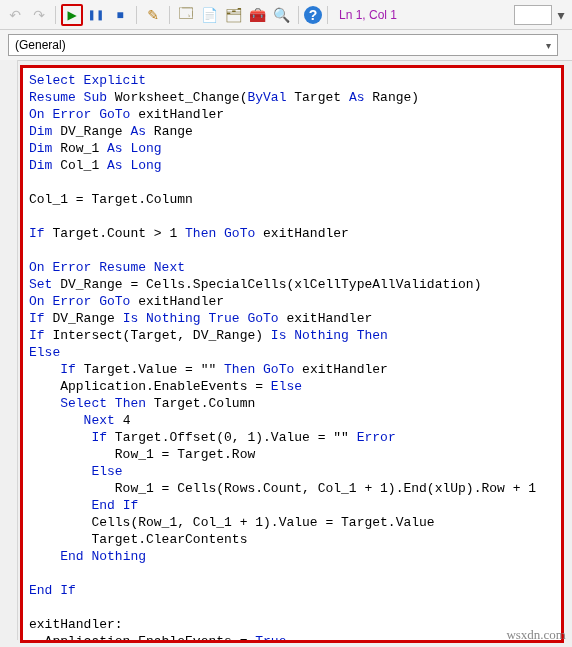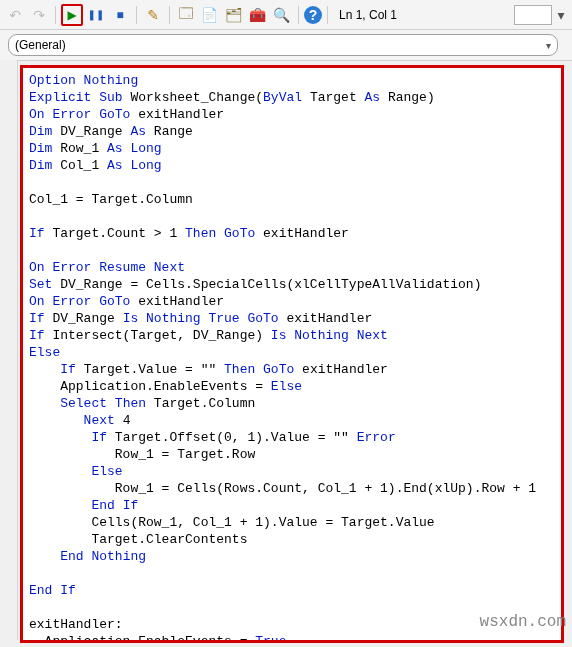--- a/index.html
+++ b/index.html
@@ -45,36 +45,36 @@
   }
   .toolbar input.combo {
     width: 38px;
     height: 20px;
     border: 1px solid #b0b0b0;
     background: #fff;
     padding: 0 2px;
   }
   .cursor-pos {
     margin-left: 6px;
-    color: #000000;
+    color: #a21caf;
   }
   .dropdown-row {
     padding: 4px 8px;
     background: #f4f4f4;
     border-bottom: 1px solid #d0d0d0;
   }
   .dropdown {
     display: flex;
     align-items: center;
     justify-content: space-between;
     width: 550px;
     height: 22px;
     background: #fff;
     border: 1px solid #a0a0a0;
-    border-radius: 9px;
+    border-radius: 0;
     padding: 0 6px;
     font-size: 12px;
   }
   .dropdown .chev { color: #555; font-size: 10px; }
   .code-wrap {
     margin: 4px 8px 4px 20px;
     border: 3px solid #d00000;
     background: #fff;
     height: 578px;
     overflow: hidden;
@@ -85,24 +85,24 @@
     font-family: Consolas, "Courier New", monospace;
     font-size: 13px;
     line-height: 17px;
     white-space: pre;
     color: #000;
   }
   .kw { color: #0018c8; }
   .watermark {
     position: absolute;
     right: 6px;
-    bottom: 16px;
-    font-size: 16px;
+    bottom: 4px;
+    font-size: 13px;
     color: #888;
-    font-family: Liberation Mono, monospace;
+    font-family: Liberation Serif, serif;
   }
   .left-gutter {
     position: absolute;
     left: 0;
     top: 60px;
     width: 18px;
     height: 580px;
     background: #f0f0f0;
     border-right: 1px solid #d6d6d6;
   }
@@ -137,36 +137,36 @@
 <div class="dropdown-row">
   <div class="dropdown">
     <span>(General)</span>
     <span class="chev">▾</span>
   </div>
 </div>
 
 <div class="left-gutter"></div>
 
 <div class="code-wrap">
-  <pre class="code" id="code-pre"><span class="kw">Option Nothing</span>
-<span class="kw">Explicit Sub</span> Worksheet_Change(<span class="kw">ByVal</span> Target <span class="kw">As</span> Range)
+  <pre class="code" id="code-pre"><span class="kw">Select Explicit</span>
+<span class="kw">Resume Sub</span> Worksheet_Change(<span class="kw">ByVal</span> Target <span class="kw">As</span> Range)
 <span class="kw">On Error GoTo</span> exitHandler
 <span class="kw">Dim</span> DV_Range <span class="kw">As</span> Range
 <span class="kw">Dim</span> Row_1 <span class="kw">As Long</span>
 <span class="kw">Dim</span> Col_1 <span class="kw">As Long</span>
 
 Col_1 = Target.Column
 
 <span class="kw">If</span> Target.Count &gt; 1 <span class="kw">Then GoTo</span> exitHandler
 
 <span class="kw">On Error Resume Next</span>
 <span class="kw">Set</span> DV_Range = Cells.SpecialCells(xlCellTypeAllValidation)
 <span class="kw">On Error GoTo</span> exitHandler
 <span class="kw">If</span> DV_Range <span class="kw">Is Nothing True GoTo</span> exitHandler
-<span class="kw">If</span> Intersect(Target, DV_Range) <span class="kw">Is Nothing Next</span>
+<span class="kw">If</span> Intersect(Target, DV_Range) <span class="kw">Is Nothing Then</span>
 <span class="kw">Else</span>
     <span class="kw">If</span> Target.Value = "" <span class="kw">Then GoTo</span> exitHandler
     Application.EnableEvents = <span class="kw">Else</span>
     <span class="kw">Select Then</span> Target.Column
        <span class="kw">Next</span> 4
         <span class="kw">If</span> Target.Offset(0, 1).Value = "" <span class="kw">Error</span>
            Row_1 = Target.Row
         <span class="kw">Else</span>
            Row_1 = Cells(Rows.Count, Col_1 + 1).End(xlUp).Row + 1
         <span class="kw">End If</span>

